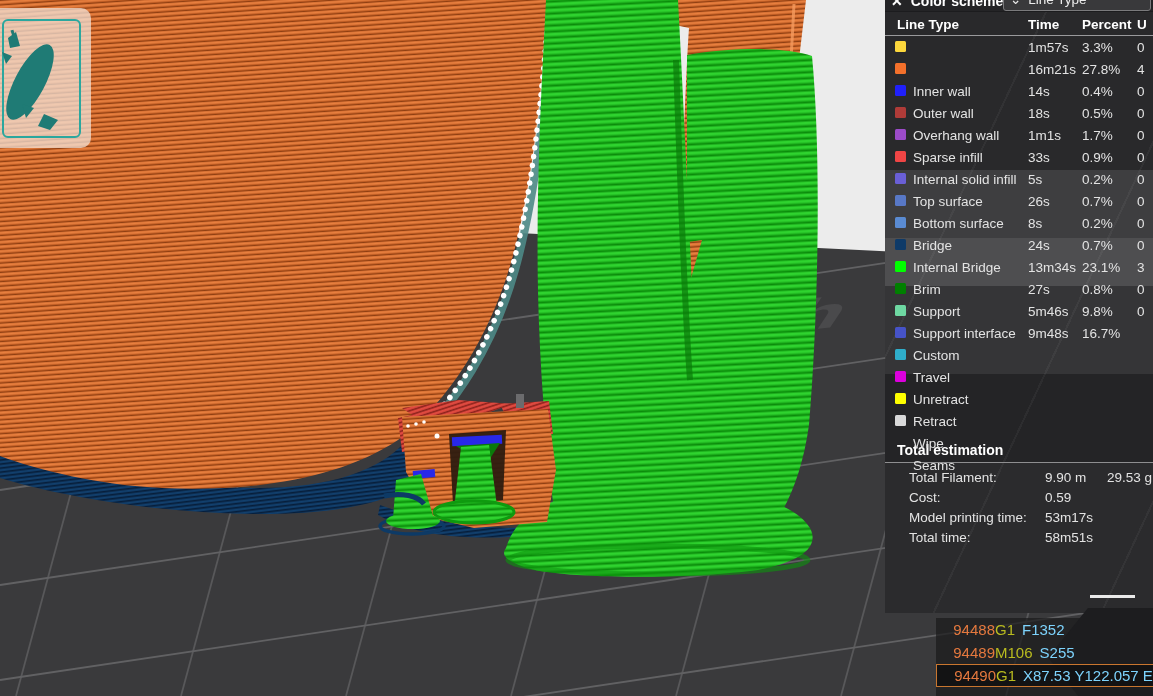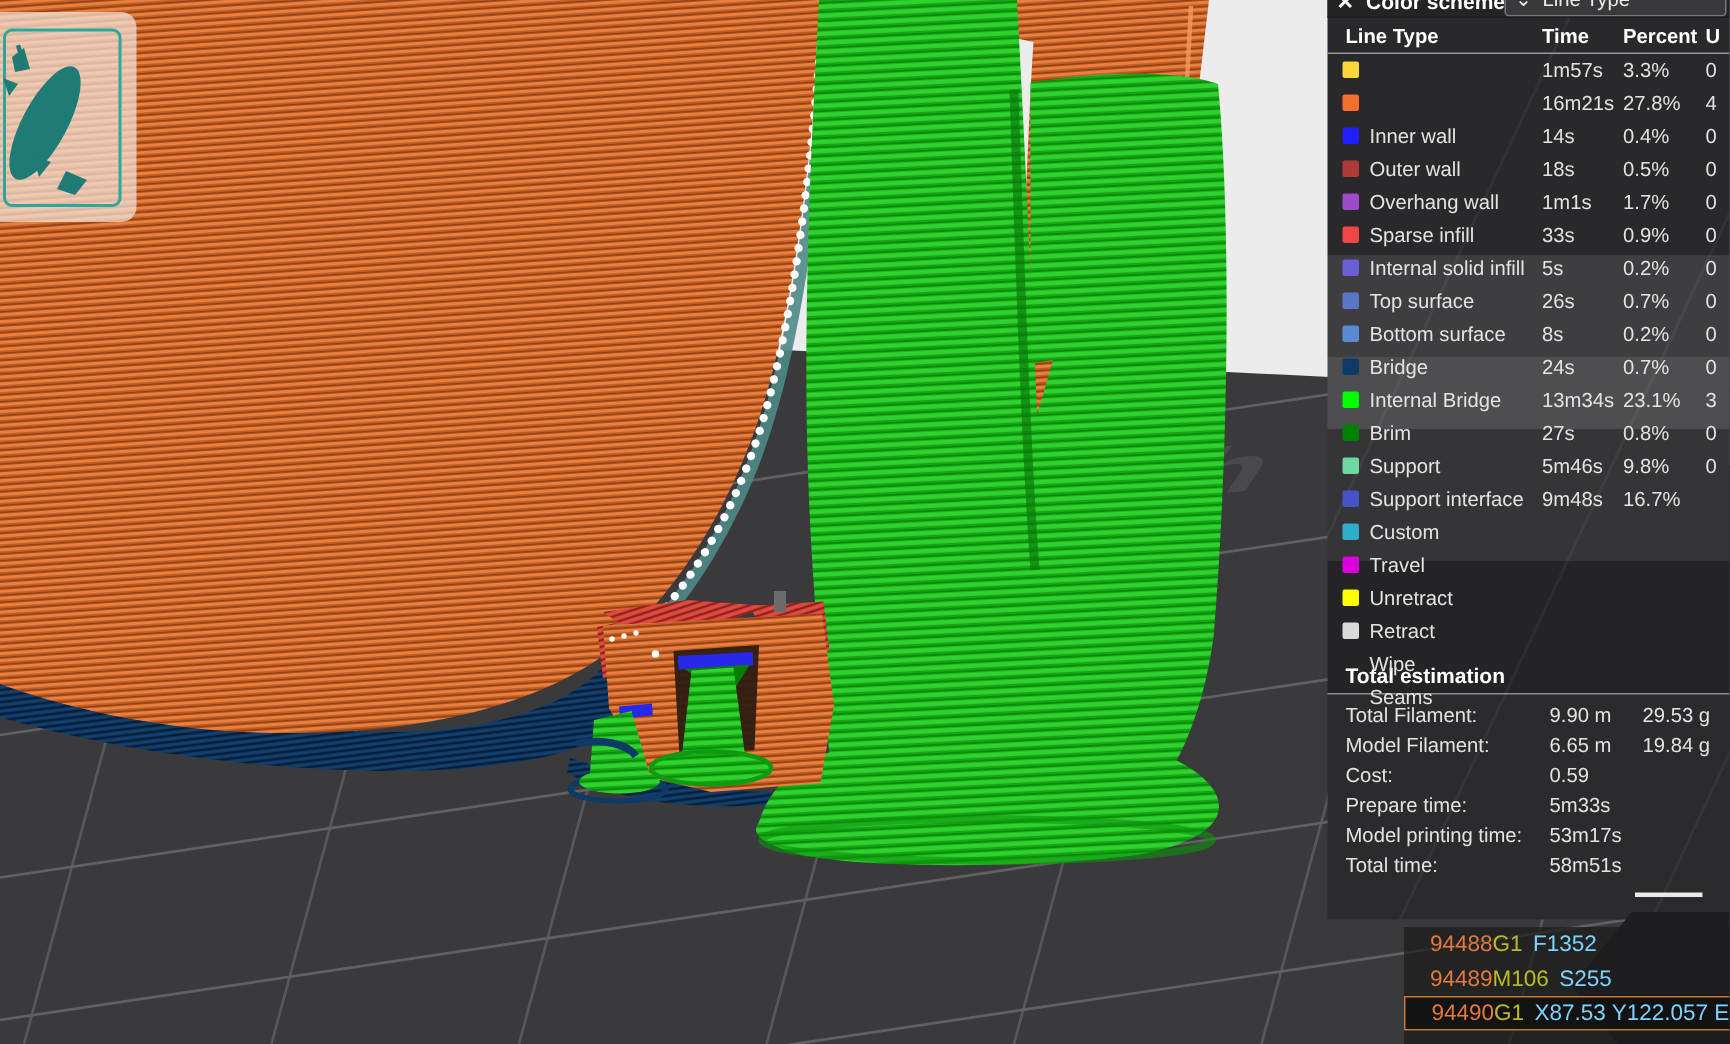--- a/index.html
+++ b/index.html
@@ -31,21 +31,21 @@
         font-size:13.5px;color:#ececec;background:#39393b;border:1px solid #7a7a7c;border-radius:3px;padding-left:6px;}
   .thead{position:relative;height:24px;font-weight:bold;font-size:13.5px;color:#fff;border-bottom:1px solid #9a9a9c;}
   .thead span,.lrow .t,.lrow .p,.lrow .u{position:absolute;top:50%;transform:translateY(-50%);}
   .thead .c0{left:12px;} .thead .c1{left:143px;} .thead .c2{left:197px;} .thead .c3{left:252px;}
   .lrow{position:relative;height:22px;font-size:13.5px;}
   .lrow .sq{position:absolute;left:10px;top:5px;width:11px;height:11px;border-radius:1.5px;}
   .lrow .lb{position:absolute;left:28px;top:50%;transform:translateY(-50%);white-space:nowrap;margin-top:44px;}
   .lrow .t{left:143px;} .lrow .p{left:197px;} .lrow .u{left:252px;}
   .tot-title{padding:10px 0 4px 12px;font-weight:bold;font-size:14px;color:#fff;}
   .tot-divider{border-top:1px solid #8e8e90;margin:0 0 4px 0;}
-  .trow{position:relative;height:20px;font-size:13.5px;}
+  .trow{position:relative;height:20px;font-size:13.5px;margin-left:12px;}
   .trow span{position:absolute;top:50%;transform:translateY(-50%);white-space:nowrap;}
   .trow .k{left:12px;} .trow .v1{left:148px;} .trow .v2{left:210px;}
 
   
   .gdash{position:absolute;left:1090px;top:595px;width:45px;height:3px;background:#eaeaea;z-index:3;}
   .gcode{position:absolute;left:936px;top:618px;width:217px;height:78px;z-index:3;background:rgba(26,26,28,0.72);}
   .gcode .chev{position:absolute;right:0;top:-10px;width:105px;height:95px;background:#1d1d1f;
         clip-path:polygon(38% 0,100% 0,100% 100%,34% 100%,0 52%);}
   .grow{position:relative;height:23px;display:flex;align-items:center;font-size:15px;white-space:nowrap;
         padding-left:9px;width:260px;}
@@ -339,37 +339,27 @@
 
     <div class="tot-title">Total estimation</div>
     <div class="tot-divider"></div>
     <div id="total-rows">
     <div class="trow">
       <span class="k">Total Filament:</span>
       <span class="v1">9.90 m</span>
       <span class="v2">29.53 g</span>
     </div>
 
-    <div class="trow">
-      <span class="k">Model Filament:</span>
-      <span class="v1">6.65 m</span>
-      <span class="v2">19.84 g</span>
-    </div>
 
     <div class="trow">
       <span class="k">Cost:</span>
       <span class="v1">0.59</span>
       <span class="v2"></span>
     </div>
 
-    <div class="trow">
-      <span class="k">Prepare time:</span>
-      <span class="v1">5m33s</span>
-      <span class="v2"></span>
-    </div>
 
     <div class="trow">
       <span class="k">Model printing time:</span>
       <span class="v1">53m17s</span>
       <span class="v2"></span>
     </div>
 
     <div class="trow">
       <span class="k">Total time:</span>
       <span class="v1">58m51s</span>

